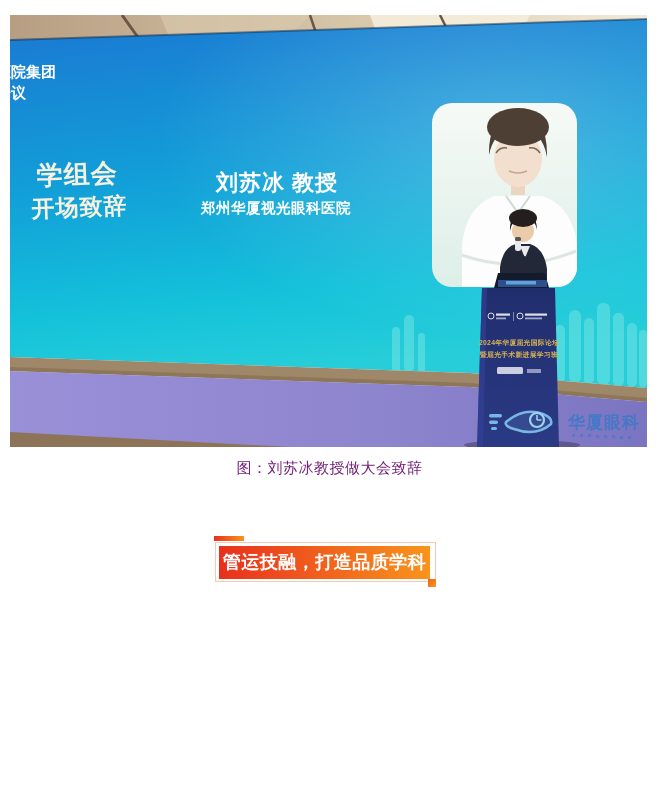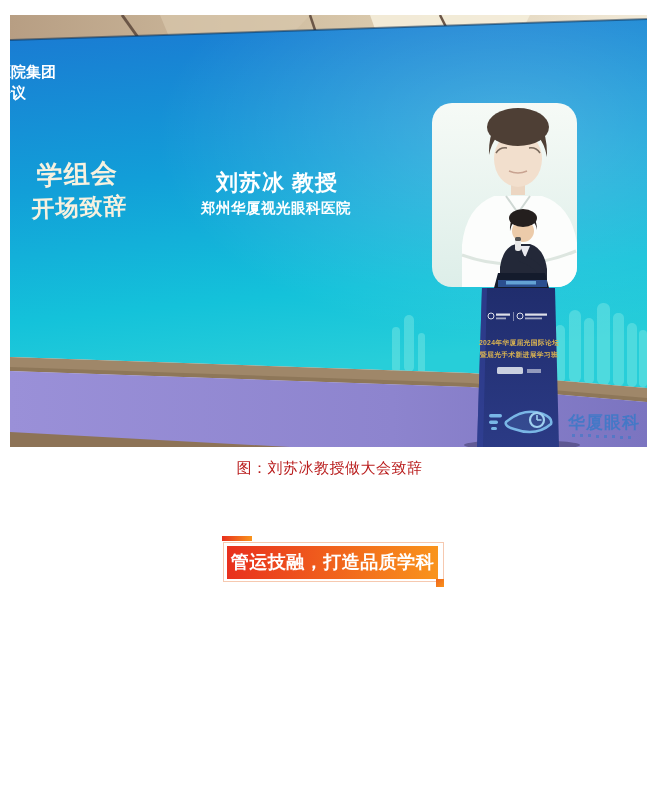--- a/index.html
+++ b/index.html
@@ -5,24 +5,24 @@
   html,body{margin:0;padding:0;background:#ffffff;}
   .page{
     position:relative;width:659px;height:800px;background:#ffffff;overflow:hidden;
     font-family:"Liberation Sans","DejaVu Sans",sans-serif;
   }
   .photo-wrap{position:absolute;left:10px;top:15px;width:637px;height:432px;}
   .photo-wrap svg{display:block;width:637px;height:432px;}
 
   .caption{
     position:absolute;left:0;top:459px;width:659px;text-align:center;
-    font-size:15px;color:#b91c1c;letter-spacing:0.5px;
-  }
-
-  .banner-wrap{position:absolute;left:222px;top:536px;width:224px;height:52px;text-decoration:underline;}
+    font-size:15px;color:#701a75;letter-spacing:0.5px;
+  }
+
+  .banner-wrap{position:absolute;left:214px;top:536px;width:224px;height:52px;text-decoration:underline;}
   .banner-topbar{
     position:absolute;left:0;top:0;width:30px;height:5px;
     background:linear-gradient(90deg,#e8301d,#f9941c);
   }
   .banner-outline{
     position:absolute;left:1px;top:6px;width:219px;height:38px;
     border:1px solid #f6c9b0;background:#ffffff;
   }
   .banner-box{
     position:absolute;left:5px;top:10px;width:211px;height:33px;

